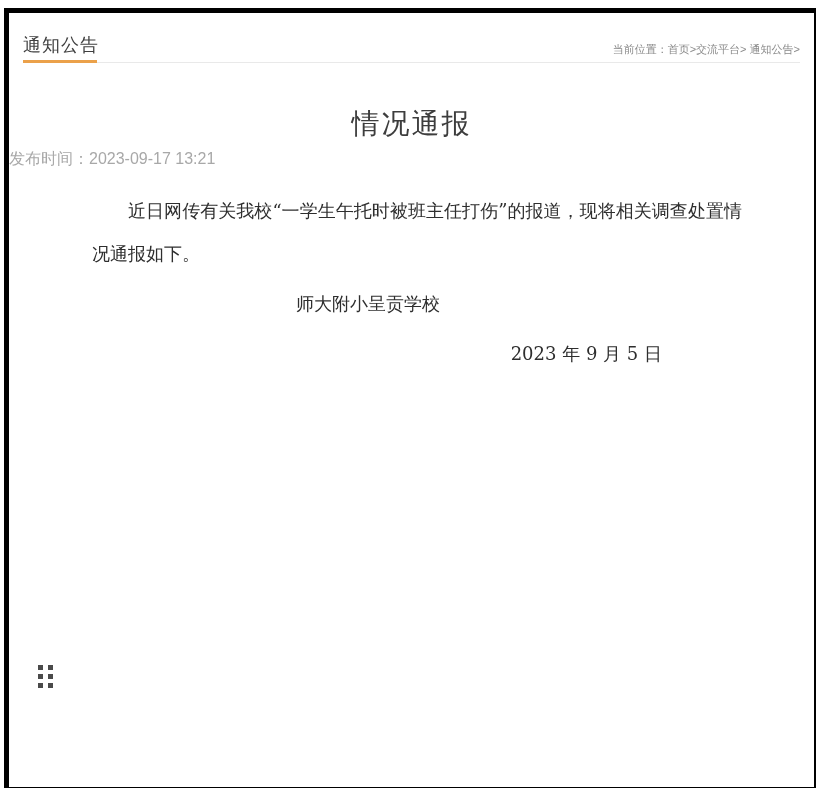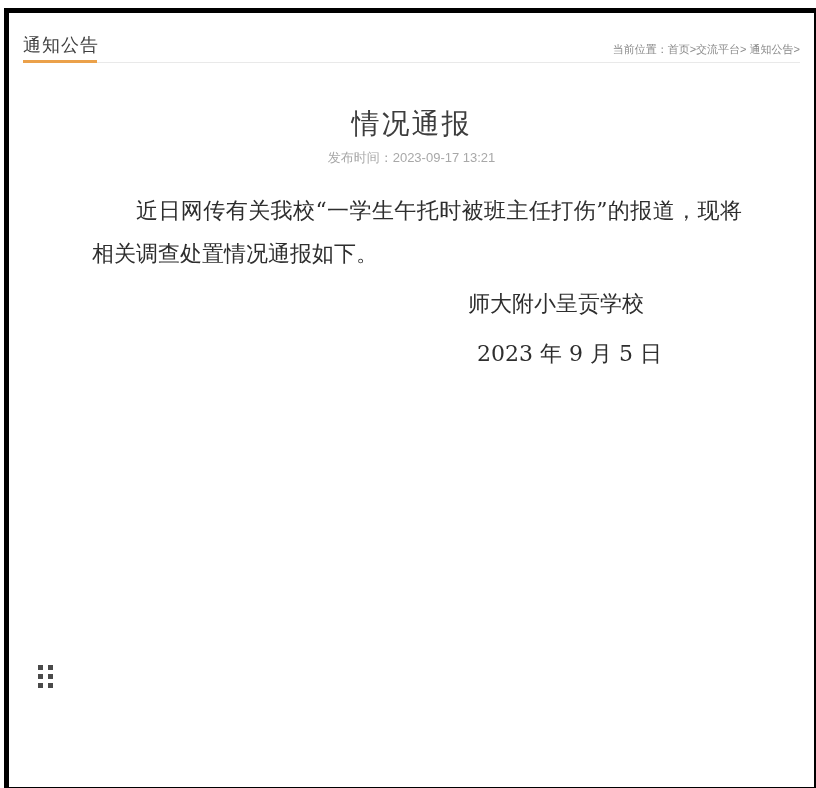--- a/index.html
+++ b/index.html
@@ -66,43 +66,42 @@
     text-align: center;
     font-size: 28px;
     color: #3d3d3d;
     letter-spacing: 2px;
   }
   .article-meta {
     position: absolute;
     left: 0;
     top: 136px;
     width: 100%;
-    text-align: center;
-    font-size: 13px;
+    font-size: 16px;
     color: #a8a8a8;
   }
   .article-body {
     position: absolute;
     left: 83px;
     top: 176px;
     width: 650px;
     font-family: "DejaVu Serif", "Liberation Serif", serif;
-    font-size: 22px;
+    font-size: 18px;
     line-height: 43px;
     color: #2e2e2e;
     text-align: justify;
   }
   .article-body p {
     margin: 0 0 7px 0;
     text-indent: 2em;
   }
   .signature {
     margin: 0;
     text-indent: 0 !important;
-    text-align: right;
+    text-align: center;
     padding-right: 98px;
   }
   .sign-date {
     margin: 7px 0 0 0 !important;
     text-indent: 0 !important;
     text-align: right;
     padding-right: 80px;
   }
   .drag-handle {
     position: absolute;

